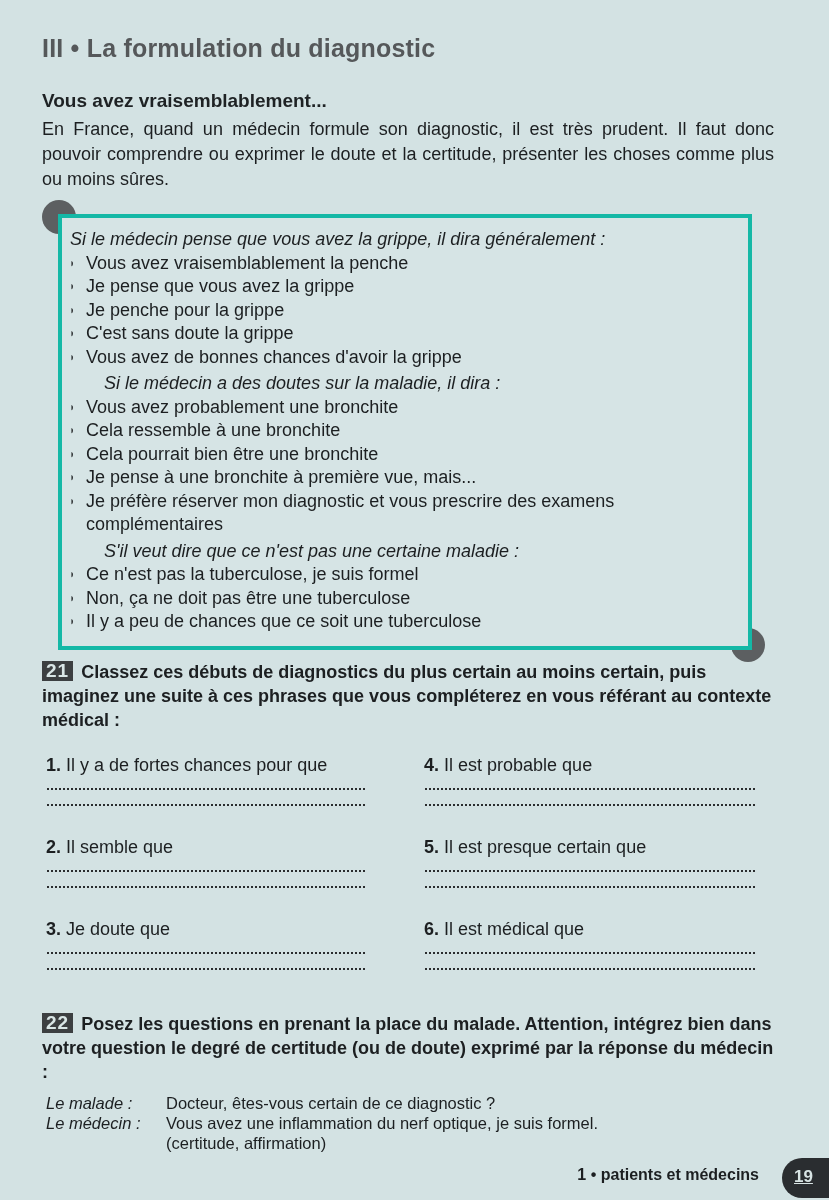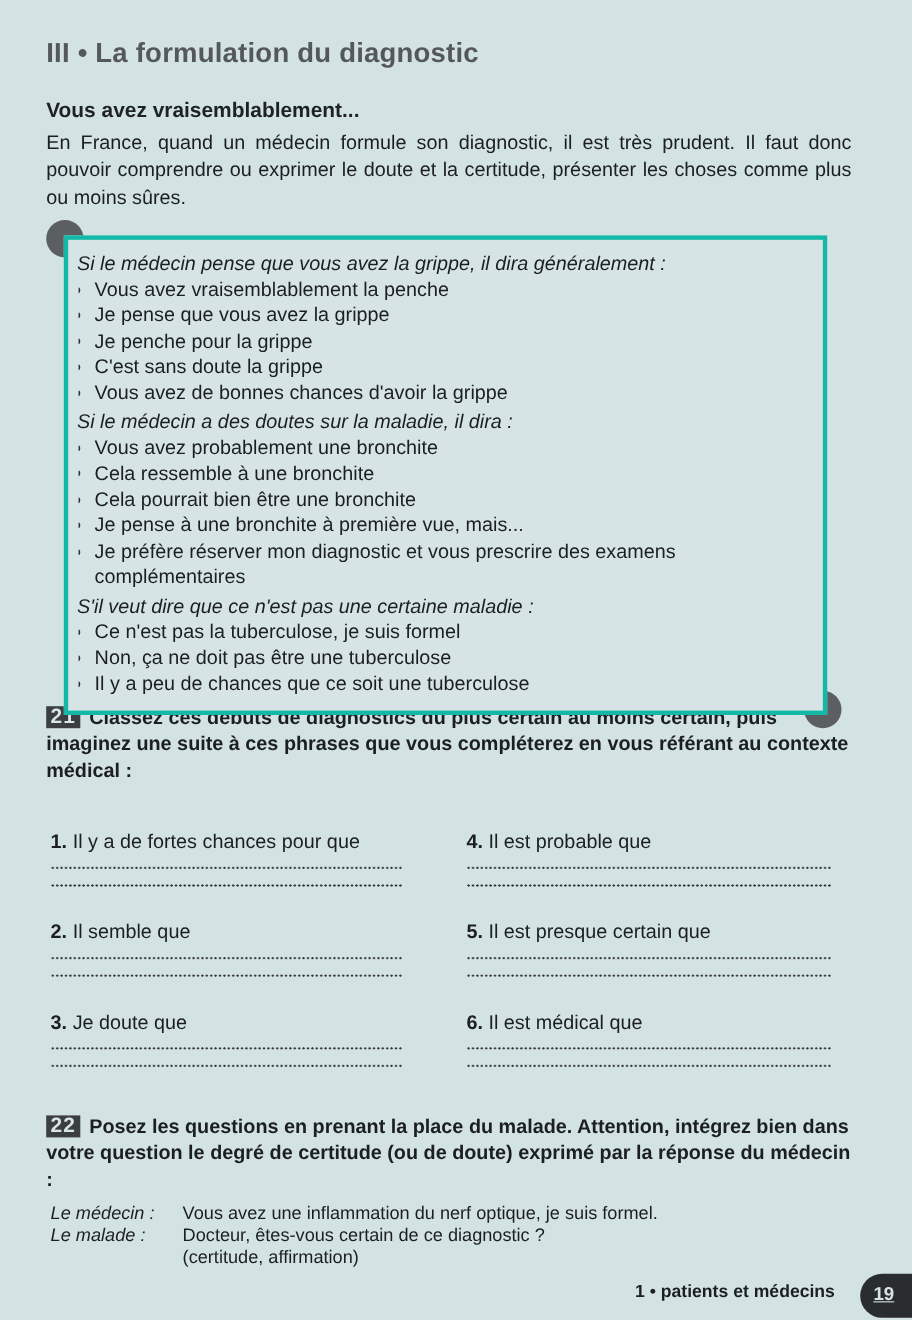--- a/index.html
+++ b/index.html
@@ -29,30 +29,30 @@
     border: 4px solid #14b8a6; background: #d6e4e5; z-index: 2;
   }
   .circle {
     position: absolute; width: 34px; height: 34px; border-radius: 50%;
     background: #5c5f61; z-index: 1;
   }
   .circle.tl { left: 42px; top: 200px; }
   .circle.br { left: 731px; top: 628px; }
   .box-content { position: absolute; left: 8px; top: 10px; right: 8px; font-size: 18px; line-height: 23.5px; }
   .box-heading { font-style: italic; margin-top: 0; }
-  .box-heading.mt { margin-top: 3px; }
+  .box-heading.mt { margin-top: 3px; margin-left: 34px; }
   .bullet { display: flex; align-items: flex-start; }
   .bullet .glyph { width: 16px; flex: none; font-size: 12px; line-height: 23.5px; color: #2b2e30; transform: scaleX(0.6); transform-origin: left center; }
   .exercise { position: absolute; left: 42px; width: 740px; font-size: 18px; line-height: 24px; font-weight: bold; }
   .ex-badge {
     display: inline-block; background: #3c3f41; color: #d9e6e6;
     font-weight: bold; font-size: 19px; line-height: 20px; padding: 0 4px; margin-right: 8px;
     letter-spacing: 1px; vertical-align: 1px;
   }
-  .ex21 { top: 640px; }
+  .ex21 { top: 660px; }
   .ex22 { top: 1012px; }
   .grid { position: absolute; left: 46px; top: 754px; width: 710px; }
   .col { position: absolute; width: 320px; }
   .col.left { left: 0; }
   .col.right { left: 378px; width: 332px; }
   .item { height: 82px; position: relative; }
   .item-label { font-size: 18px; line-height: 22px; }
   .item-label b { font-weight: bold; }
   .dots {
     height: 2px; margin-top: 14px;
@@ -190,26 +190,26 @@
       </div>
     </div>
   </div>
 
   <div class="exercise ex22">
     <span class="ex-badge">22</span><span>Posez les questions en prenant la place du malade. Attention, intégrez bien dans votre question le degré de certitude (ou de doute) exprimé par la réponse du médecin :</span>
   </div>
 
   <div class="example">
     <div class="ex-row">
+      <span class="role">Le malade :</span>
+      <span>Docteur, êtes-vous certain de ce diagnostic ?</span>
+    </div>
+    <div class="ex-row">
       <span class="role">Le médecin :</span>
       <span>Vous avez une inflammation du nerf optique, je suis formel.</span>
-    </div>
-    <div class="ex-row">
-      <span class="role">Le malade :</span>
-      <span>Docteur, êtes-vous certain de ce diagnostic ?</span>
     </div>
     <div class="ex-row">
       <span class="role"></span>
       <span>(certitude, affirmation)</span>
     </div>
   </div>
 
   <div class="footer">1 • patients et médecins</div>
   <div class="page-tab">
     <span class="num">19</span>

